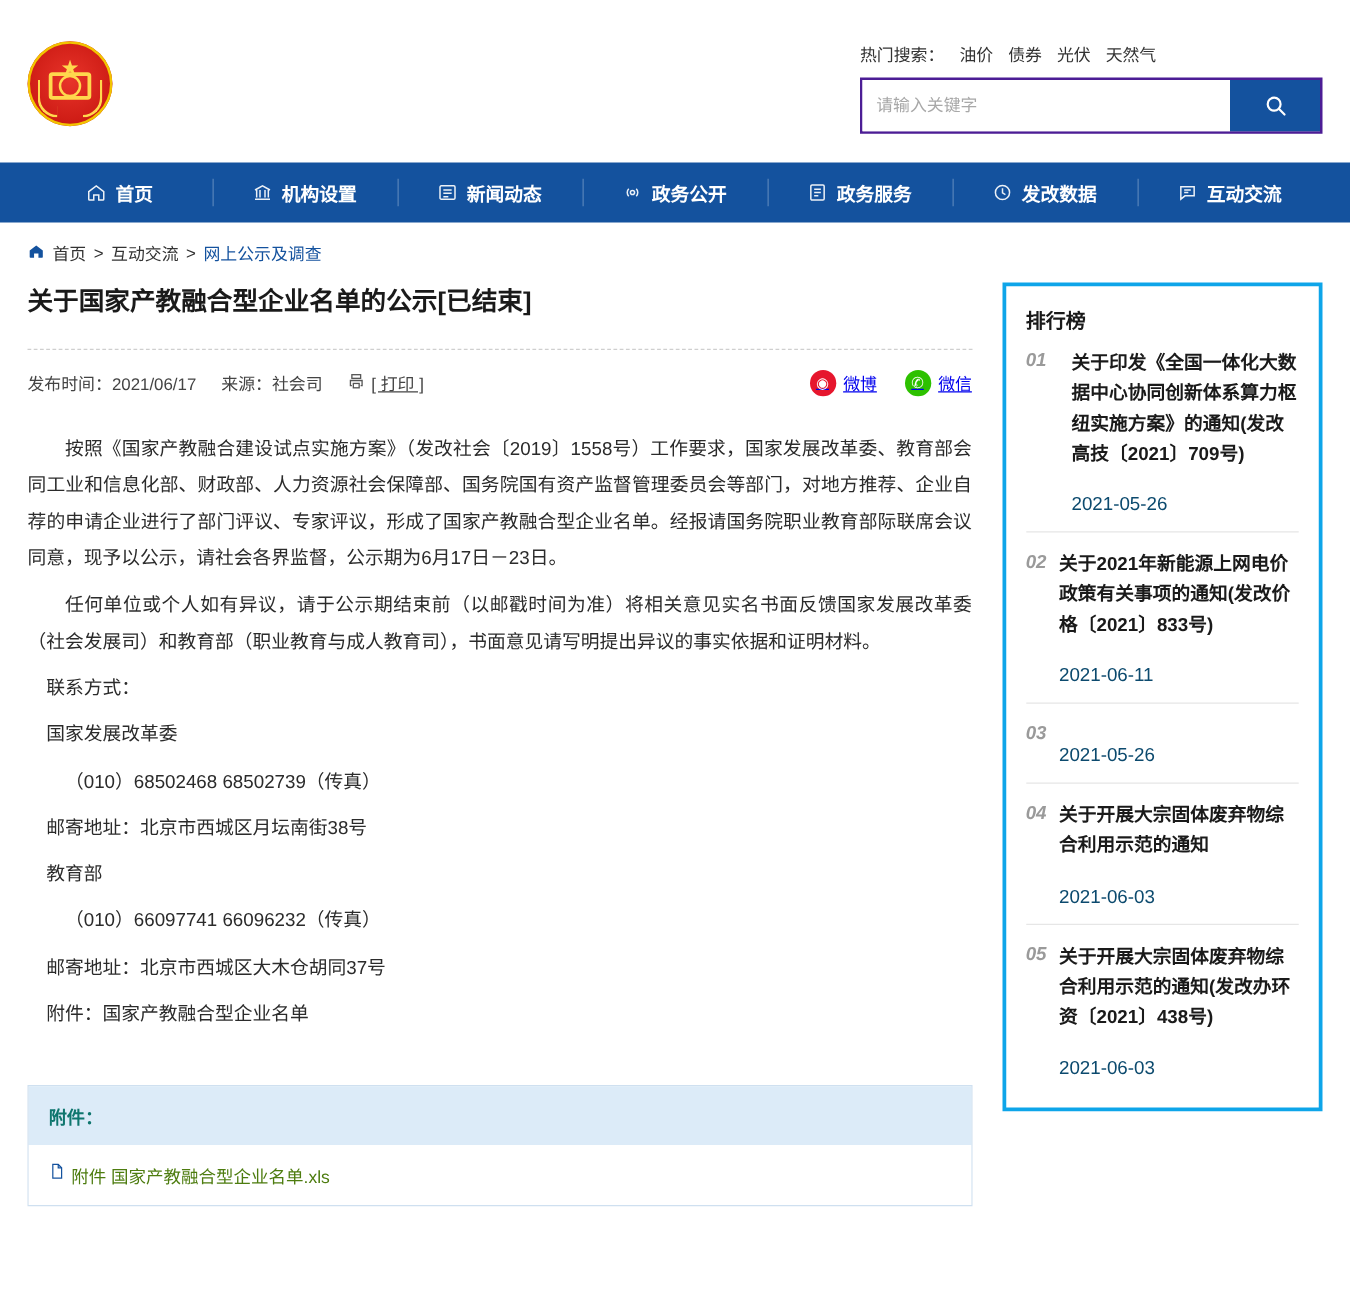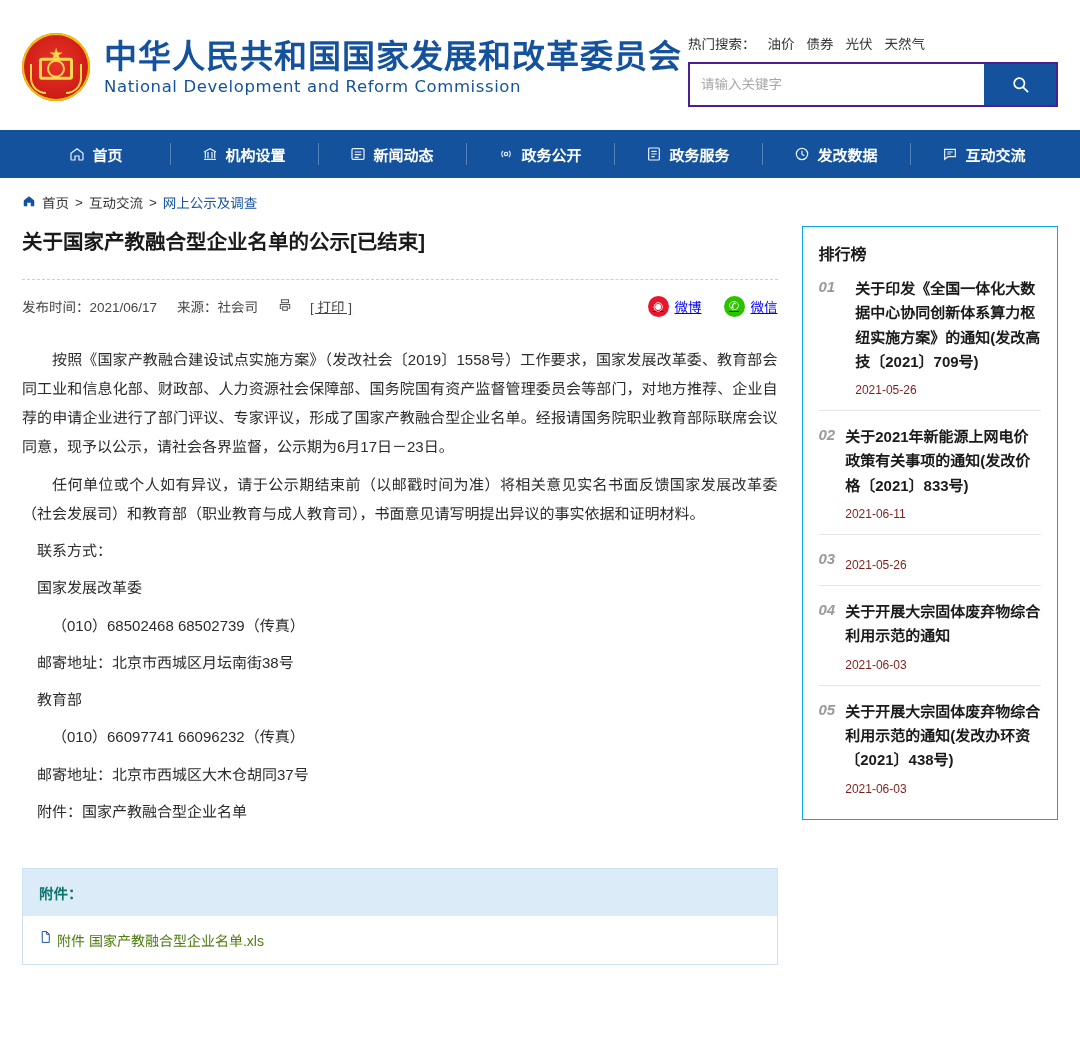--- a/index.html
+++ b/index.html
@@ -190,21 +190,21 @@
     border-top: 1px dashed #cfcfcf;
   }
   .meta {
     display: flex;
     align-items: center;
     padding: 16px 0 10px 0;
     font-size: 13.5px;
     color: #444;
     gap: 20px;
   }
-  .meta .print { color: #444; display: inline-flex; align-items: center; gap: 18px; }
+  .meta .print { color: #444; display: inline-flex; align-items: center; gap: 5px; }
   .share {
     margin-left: auto;
     display: flex;
     align-items: center;
     gap: 22px;
     font-size: 13.5px;
     color: #444;
   }
   .share .chip {
     display: inline-flex; align-items: center; gap: 6px;
@@ -256,21 +256,21 @@
     font-size: 14px;
     color: #4d7c0f;
     text-decoration: none;
     display: inline-flex;
     gap: 5px;
   }
 
   
   .sidebar {
     width: 258px;
-    border: 1px solid #0ea5e9;
+    border: 3px solid #0ea5e9;
     background: #fff;
     margin-top: 4px;
   }
   .side-title {
     font-size: 16px;
     font-weight: bold;
     color: #1a1a1a;
     padding: 14px 16px 10px 16px;
   }
   .rank-list { padding: 0 16px 10px 16px; }
@@ -292,41 +292,37 @@
   .rank-main { flex: 1; }
   .rank-text {
     font-size: 15px;
     line-height: 1.62;
     color: #1a1a1a;
     font-weight: bold;
     text-decoration: none;
     display: block;
   }
   .rank-date {
-    margin-top: 9px;
-    font-size: 12px;
-    color: #7f1d1d;
+    margin-top: 19px;
+    font-size: 15px;
+    color: #0c4a6e;
   }
 </style>
 </head>
 <body>
 
 <div class="page">
 
   <div class="header">
     <div class="brand">
       <div class="emblem">
         <span class="star">★</span>
         <span class="gear"></span>
         <span class="wheat-l"></span>
         <span class="wheat-r"></span>
-      </div>
-      <div class="brand-text">
-        <div class="cn">中华人民共和国国家发展和改革委员会</div>
-        <div class="en">National Development and Reform Commission</div>
       </div>
     </div>
 
     <div class="search-area">
       <div class="hot">
         <span>热门搜索：</span>
         <a href="#">油价</a>
         <a href="#">债券</a>
         <a href="#">光伏</a>
         <a href="#">天然气</a>

